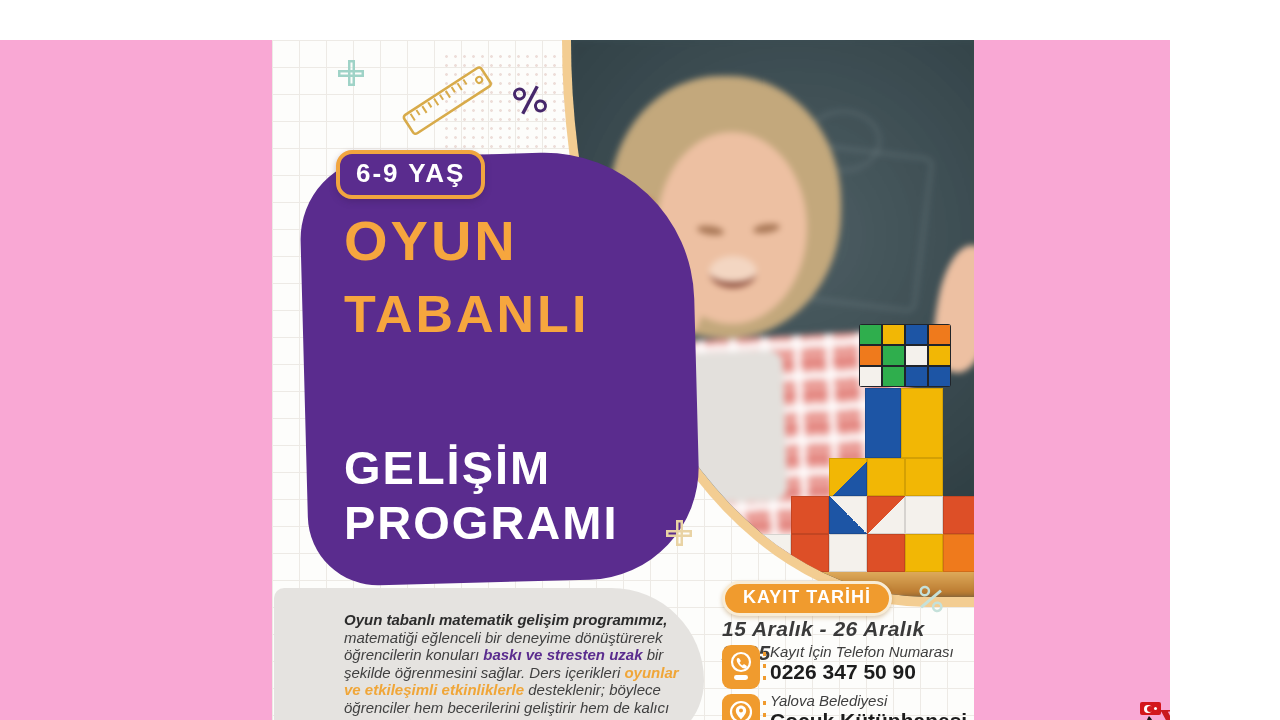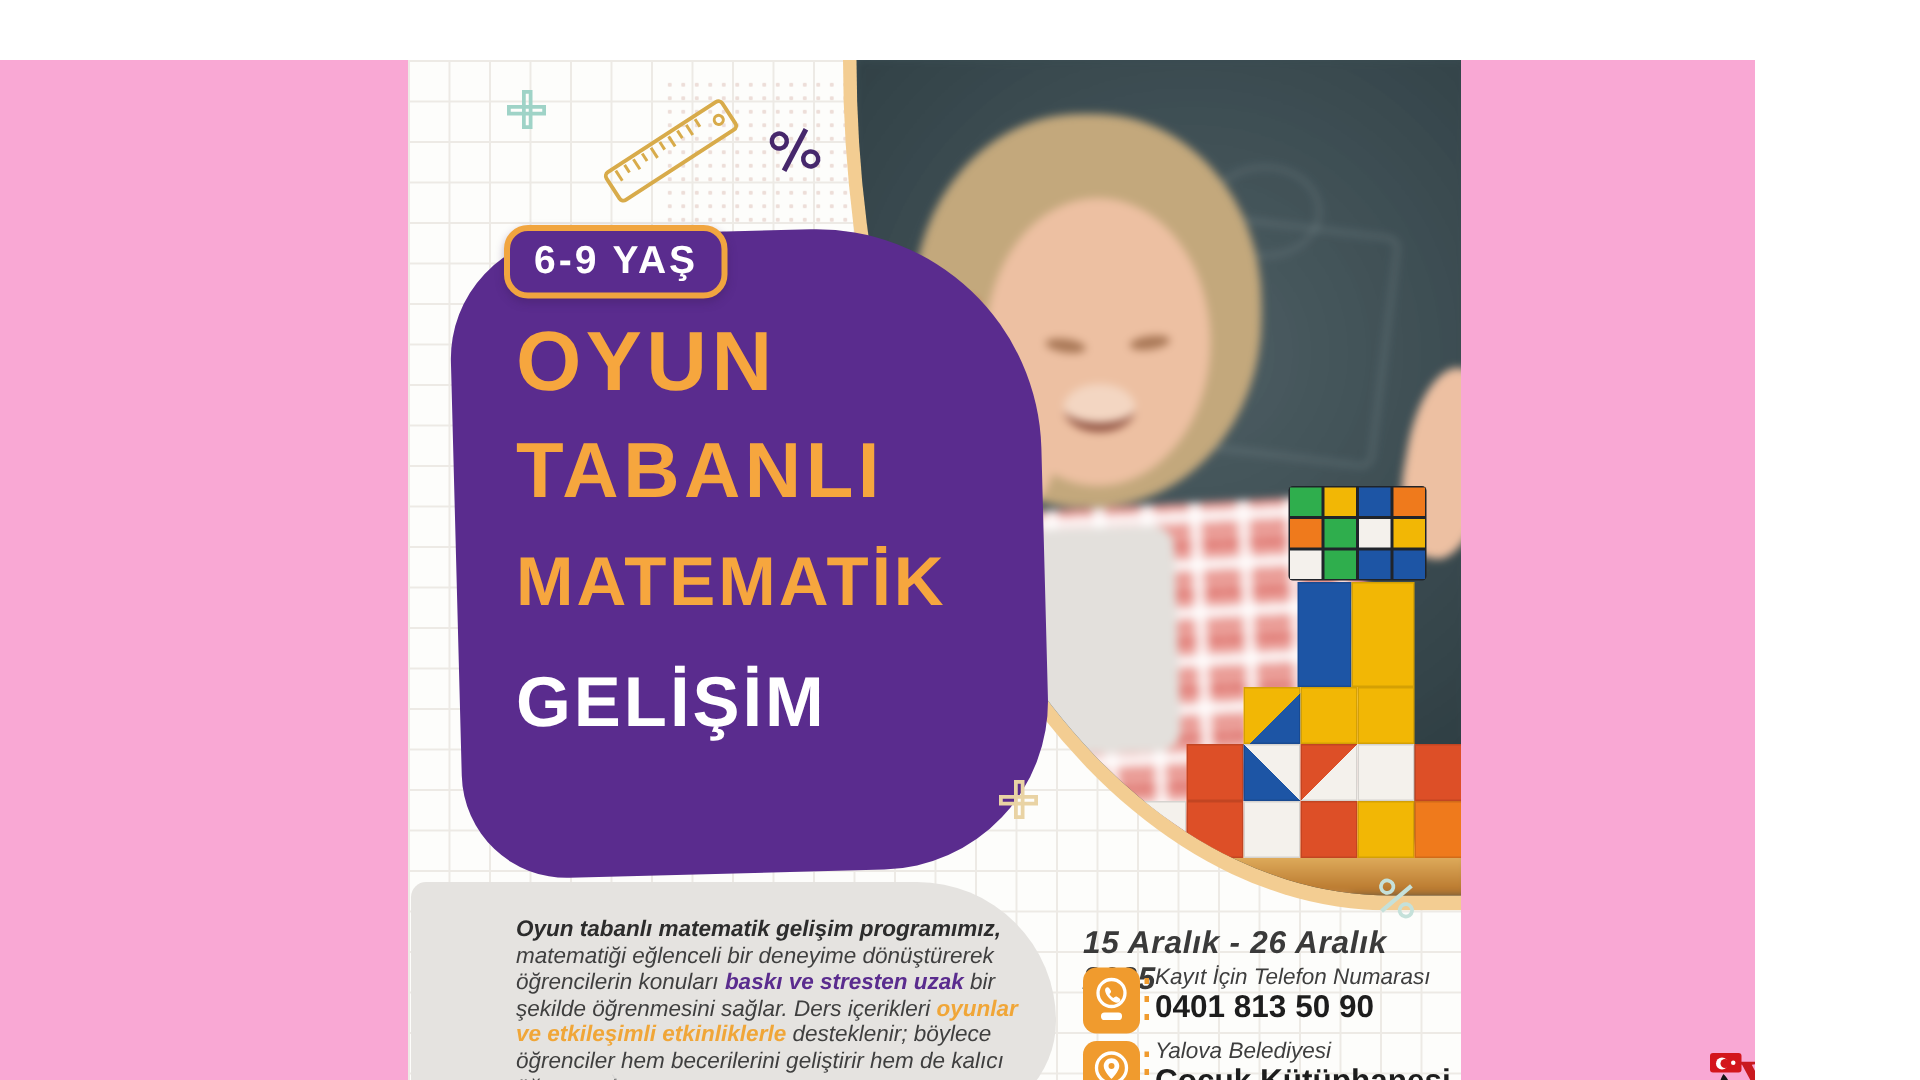--- a/index.html
+++ b/index.html
@@ -160,39 +160,40 @@
         <div class="blk c-red" style="left:296px;top:494px"></div>
         <div class="blk c-yel" style="left:334px;top:494px"></div>
         <div class="blk c-org" style="left:372px;top:494px"></div>
       </div>
     </div>
 
     <div class="blob"></div>
     <div class="age-badge">6-9 YAŞ</div>
     <div class="title t2">TABANLI</div>
     <div class="title t1">OYUN</div>
-    <div class="title t3">MATEMATİK</div>
     <div class="subtitle s1">GELİŞİM</div>
+    <div class="subtitle s2">PROGRAMI</div>
 
     <div class="desc-panel">
       <p class="desc-text"><span class="s-bd">Oyun tabanlı matematik gelişim programımız, </span><span>matematiği eğlenceli bir deneyime dönüştürerek öğrencilerin konuları </span><span class="s-pu">baskı ve stresten uzak </span><span>bir şekilde öğrenmesini sağlar. Ders içerikleri </span><span class="s-or">oyunlar ve etkileşimli etkinliklerle </span><span>desteklenir; böylece öğrenciler hem becerilerini geliştirir hem de kalıcı öğrenme kazanır.</span></p>
     </div>
 
+    <div class="reg-badge">KAYIT TARİHİ</div>
     <div class="date-range">15 Aralık - 26 Aralık 2025</div>
 
     <div class="contact-row row-phone">
       <div class="tile">
         <svg width="28" height="34" viewBox="0 0 28 34">
           <circle cx="14" cy="12" r="9" fill="none" stroke="#fff" stroke-width="2.2"></circle>
           <path d="M10.2 8.6c.8-.8 1.8-.6 2.3.2l1 1.5c.4.6.2 1.3-.3 1.8l-.6.6c.6 1.2 1.5 2.1 2.7 2.7l.6-.6c.5-.5 1.2-.7 1.8-.3l1.5 1c.8.5 1 1.5.2 2.3-1.3 1.3-3.8.8-6.4-1.8s-4.1-6.1-2.8-7.4z" fill="#fff"></path>
           <rect x="7" y="25" width="14" height="5" rx="2.4" fill="#fff"></rect>
         </svg>
       </div>
       <div class="c-label">Kayıt İçin Telefon Numarası</div>
-      <div class="c-value">0401 813 50 90</div>
+      <div class="c-value">0226 347 50 90</div>
     </div>
 
     <div class="contact-row row-loc">
       <div class="tile">
         <svg width="28" height="34" viewBox="0 0 28 34">
           <circle cx="14" cy="13" r="10" fill="none" stroke="#fff" stroke-width="2.2"></circle>
           <path d="M14 6.5c-2.9 0-5.2 2.3-5.2 5.2 0 3.7 5.2 8.6 5.2 8.6s5.2-4.9 5.2-8.6c0-2.9-2.3-5.2-5.2-5.2zm0 7.1a2 2 0 1 1 0-4 2 2 0 0 1 0 4z" fill="#fff"></path>
           <rect x="8" y="26" width="12" height="3.4" rx="1.7" fill="#fff"></rect>
         </svg>
       </div>

